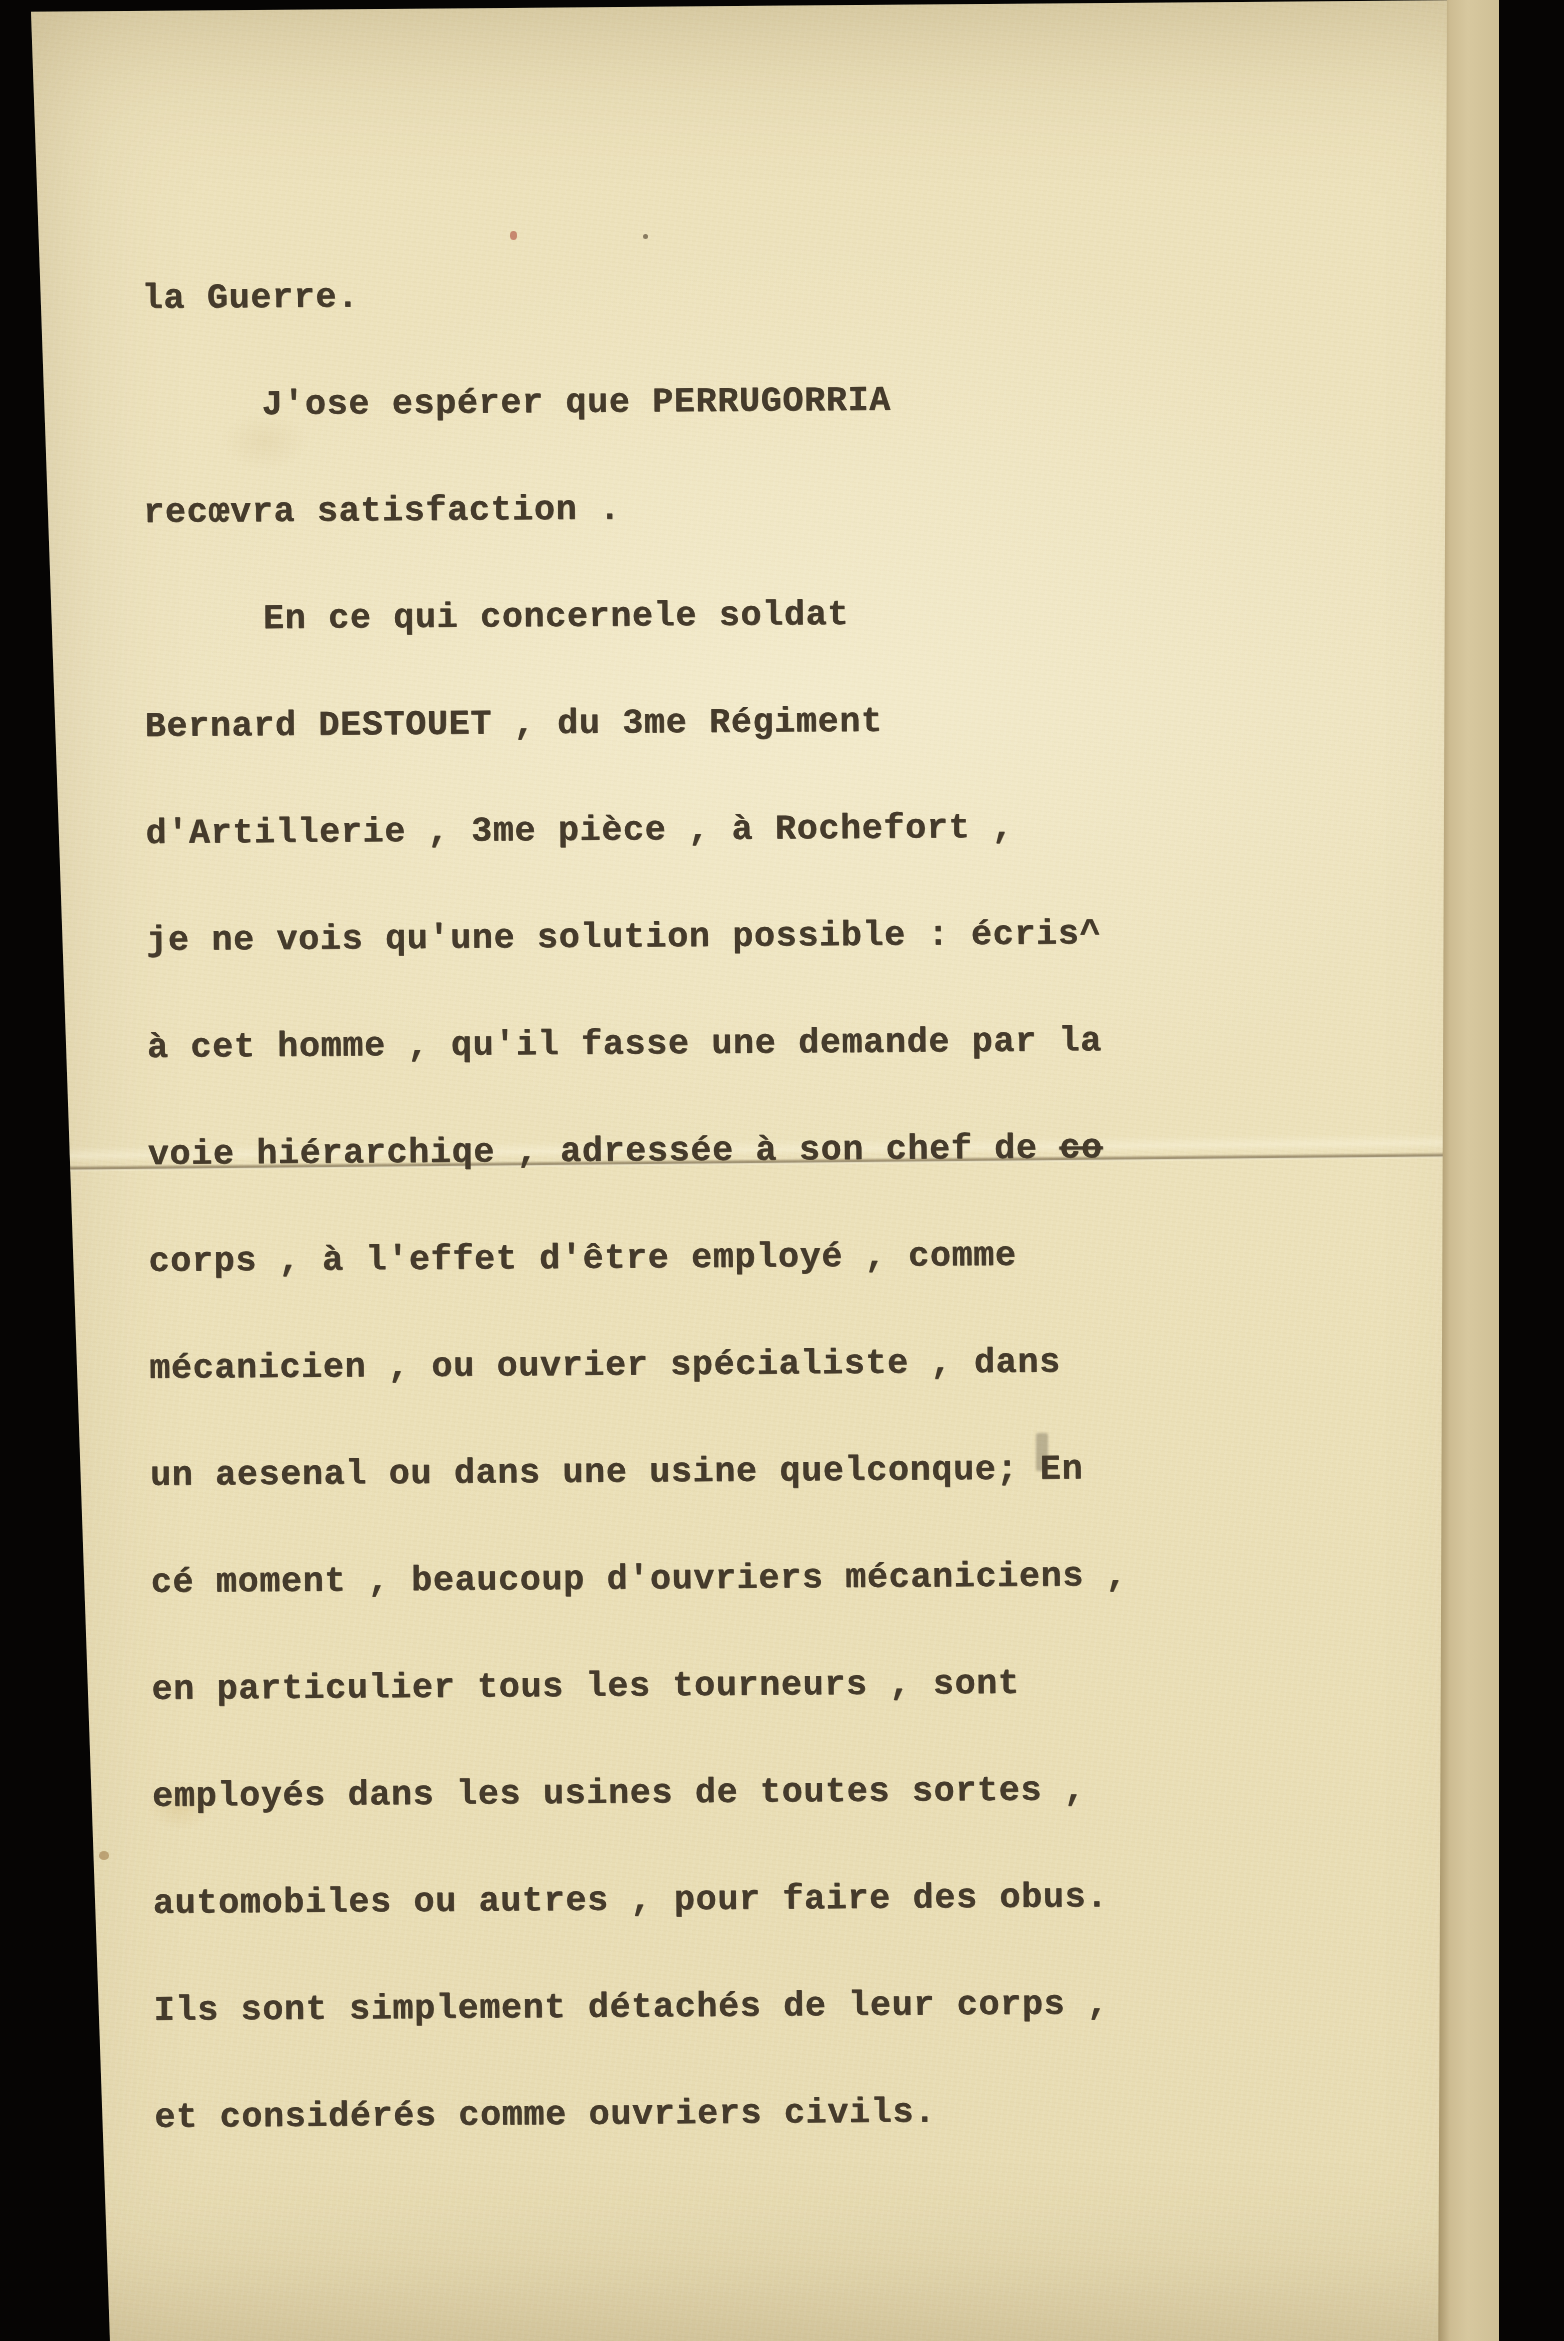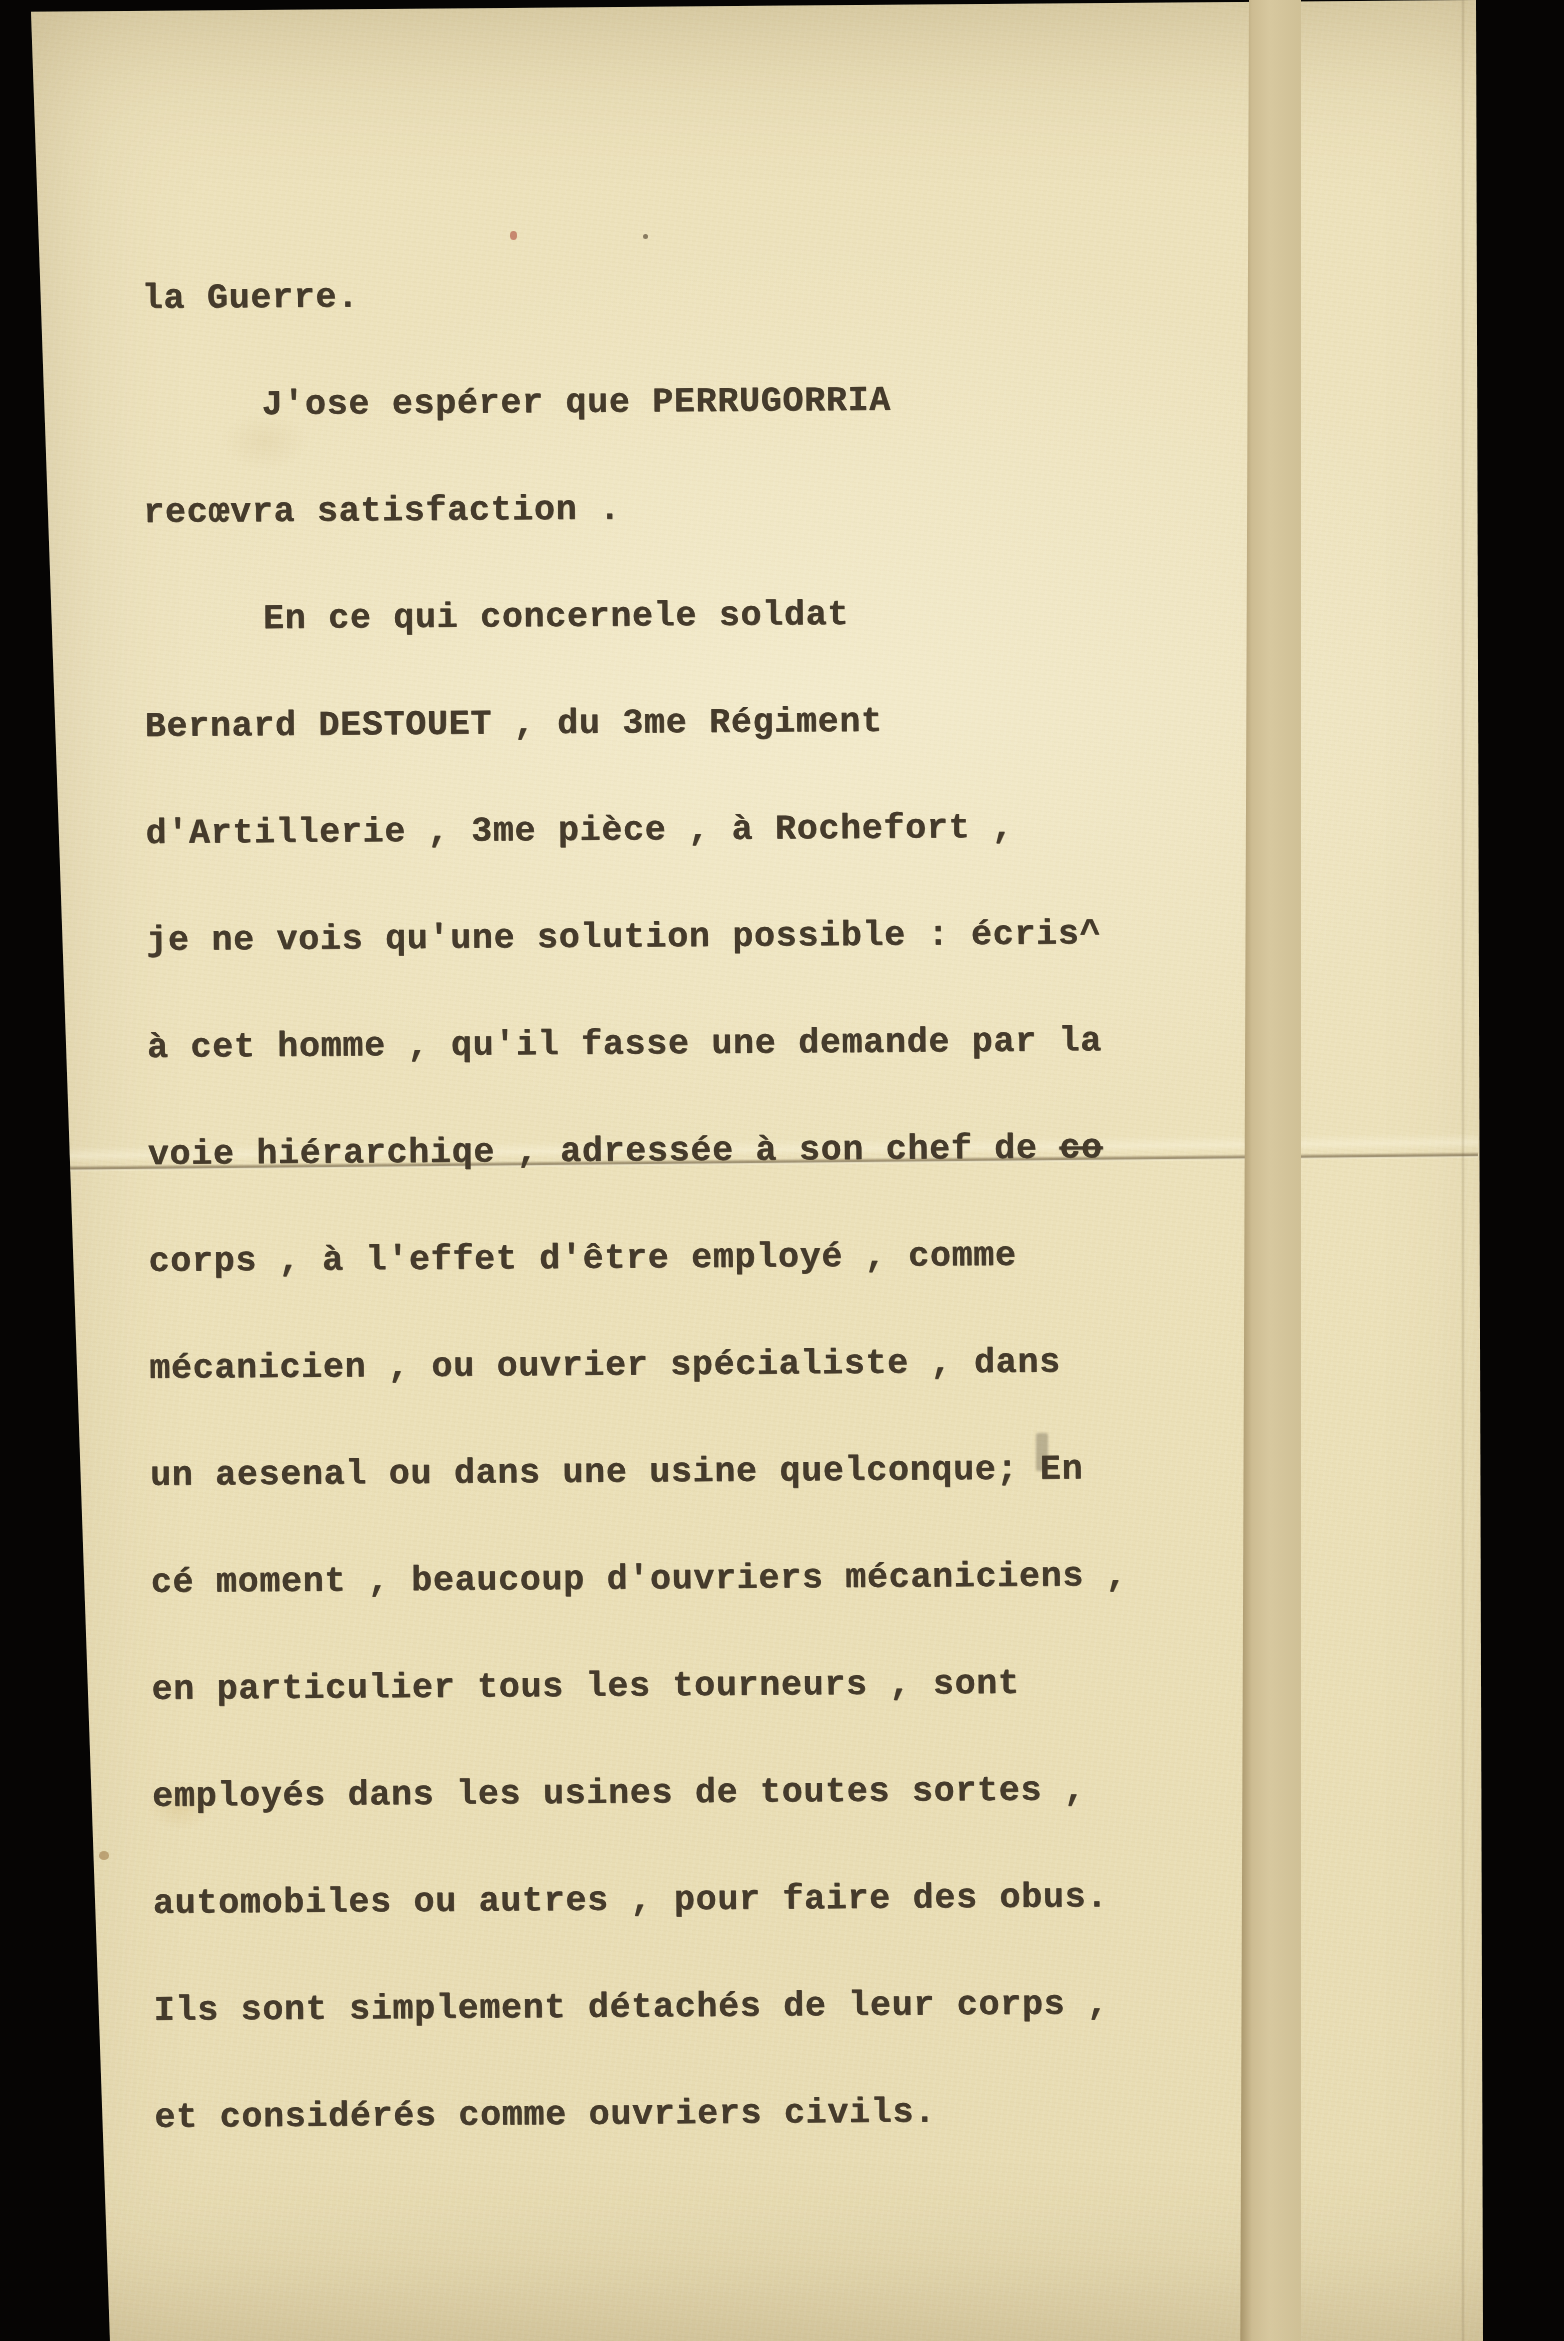--- a/index.html
+++ b/index.html
@@ -5,21 +5,21 @@
   html, body {
     margin: 0;
     padding: 0;
     background: #060504;
     width: 1565px;
     height: 2342px;
     overflow: hidden;
   }
   .scene {
     position: relative;
-    width: 1301px;
+    width: 1499px;
     height: 2342px;
     background: #060504;
     font-family: "Liberation Mono", "DejaVu Sans Mono", monospace;
   }
   
   .paper {
     position: absolute;
     left: 0; top: 0;
     width: 1565px; height: 2342px;
     background:

